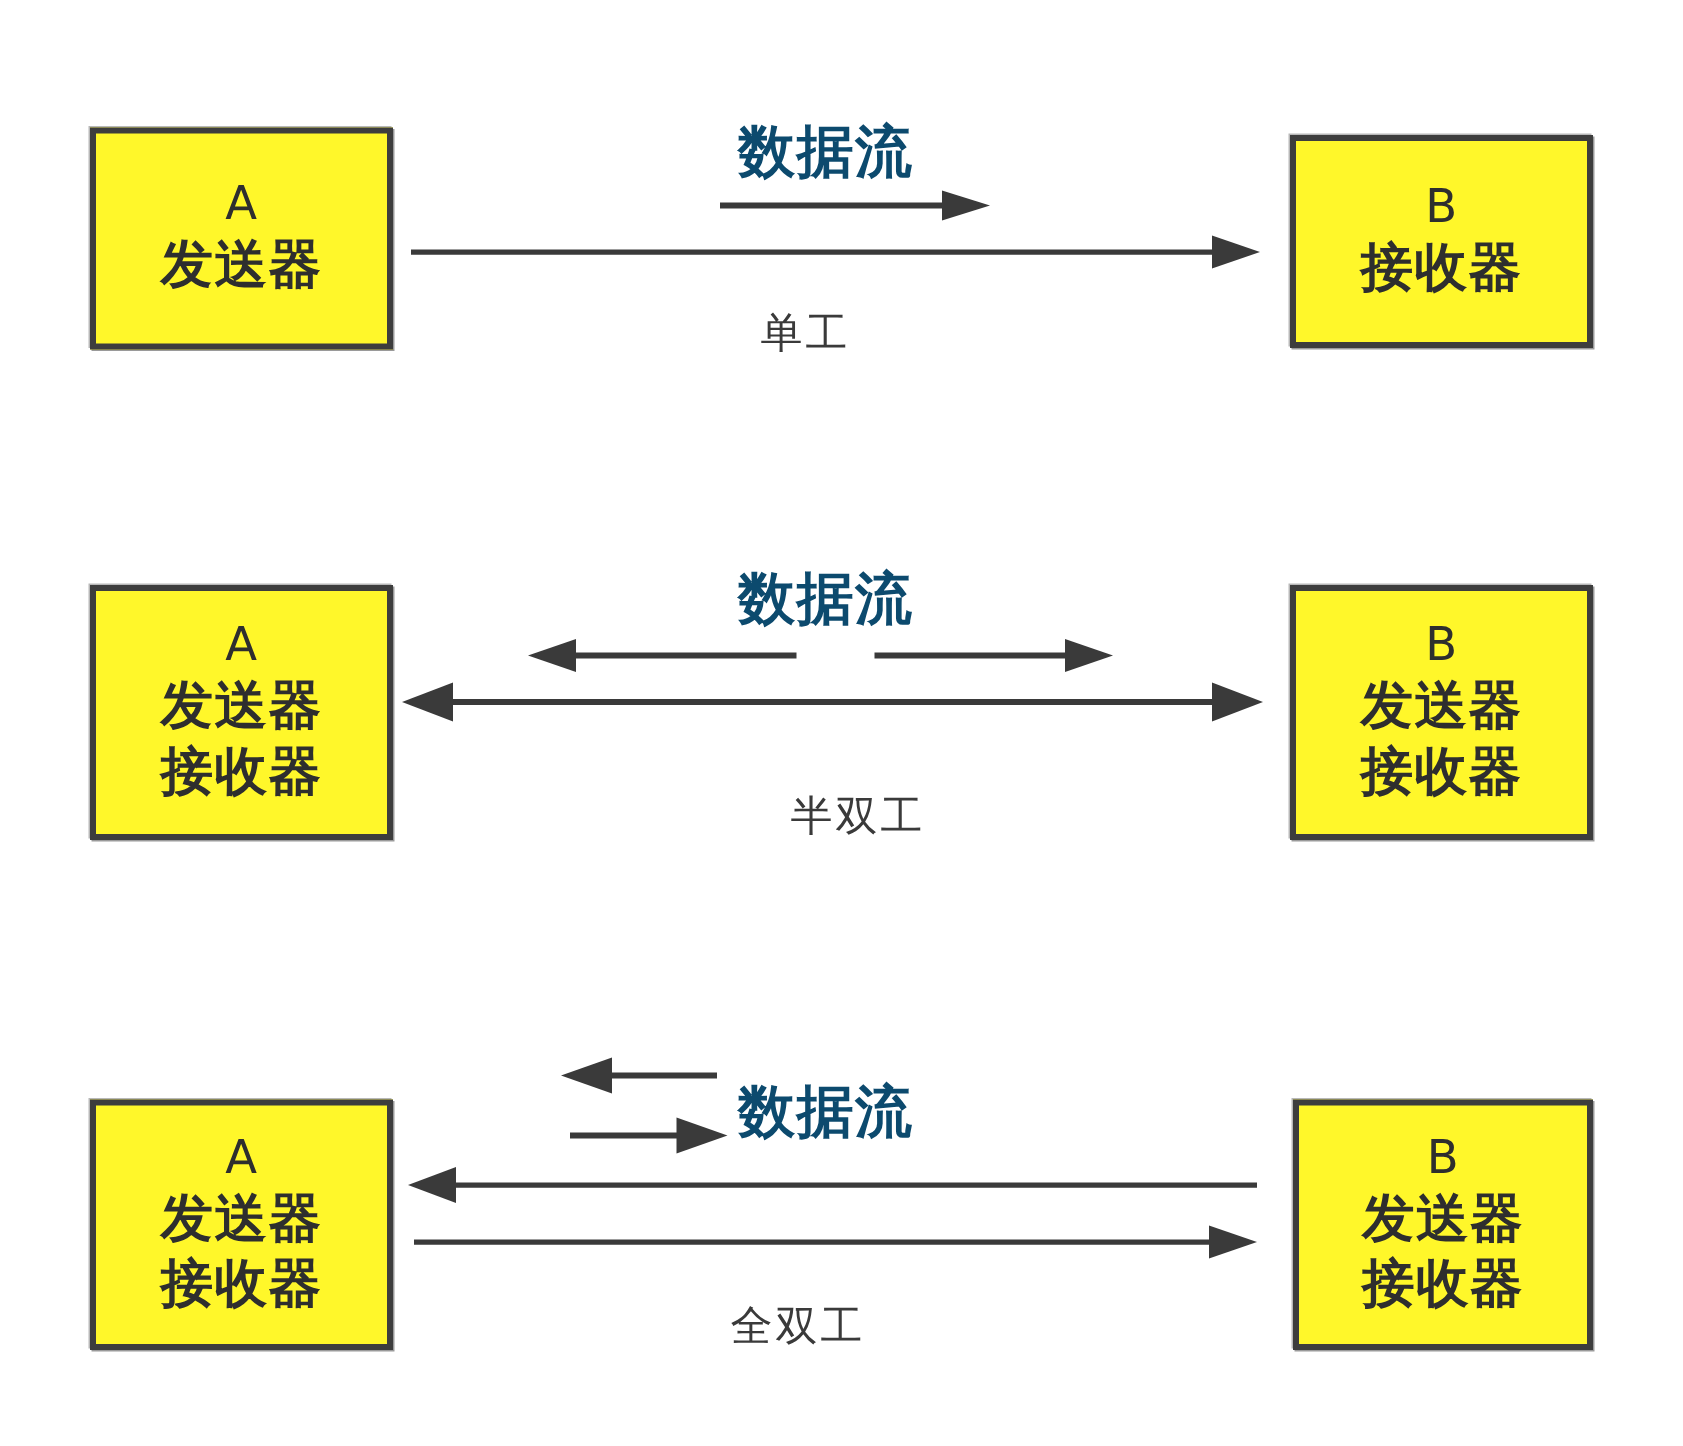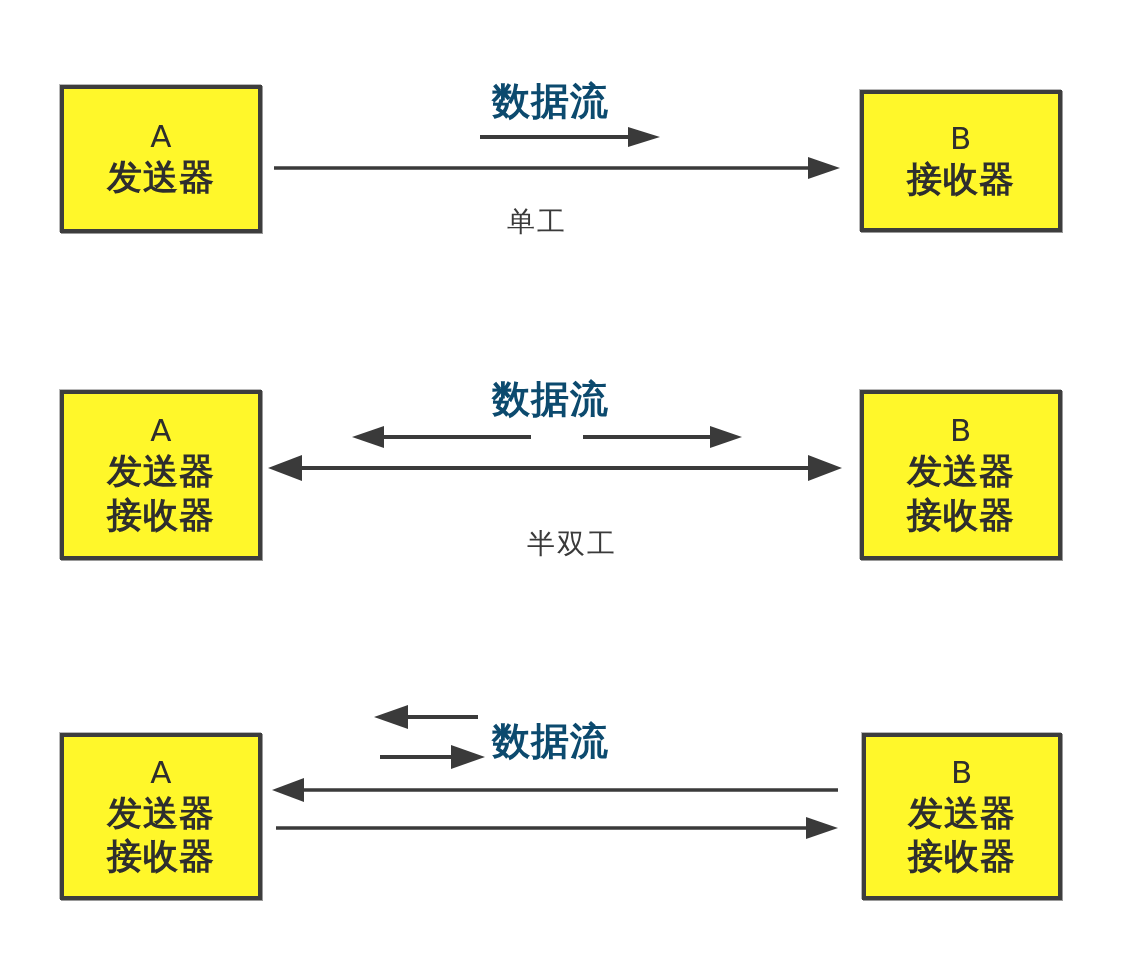--- a/index.html
+++ b/index.html
@@ -114,20 +114,21 @@
   </div>
 
   <div class="node-box" style="left:862px; top:733px; width:200px; height:167px;">
     <div class="node-id">B</div>
     <div class="node-role">发送器</div>
     <div class="node-role">接收器</div>
   </div>
 
   <div class="flow-label" style="left:492px; top:716px;">数据流</div>
 
+  <div class="mode-label" style="left:487px; top:865px;">全双工</div>
 
   <svg class="arrow-layer" width="1122" height="964" viewBox="0 0 1122 964" xmlns="http://www.w3.org/2000/svg">
 
     <g>
       <line x1="480" y1="137" x2="632" y2="137" stroke="#3a3a3a" stroke-width="4"></line>
       <polygon points="628,127 660,137 628,147" fill="#3a3a3a"></polygon>
     </g>
 
     <g>
       <line x1="274" y1="168" x2="812" y2="168" stroke="#3a3a3a" stroke-width="3.5"></line>

